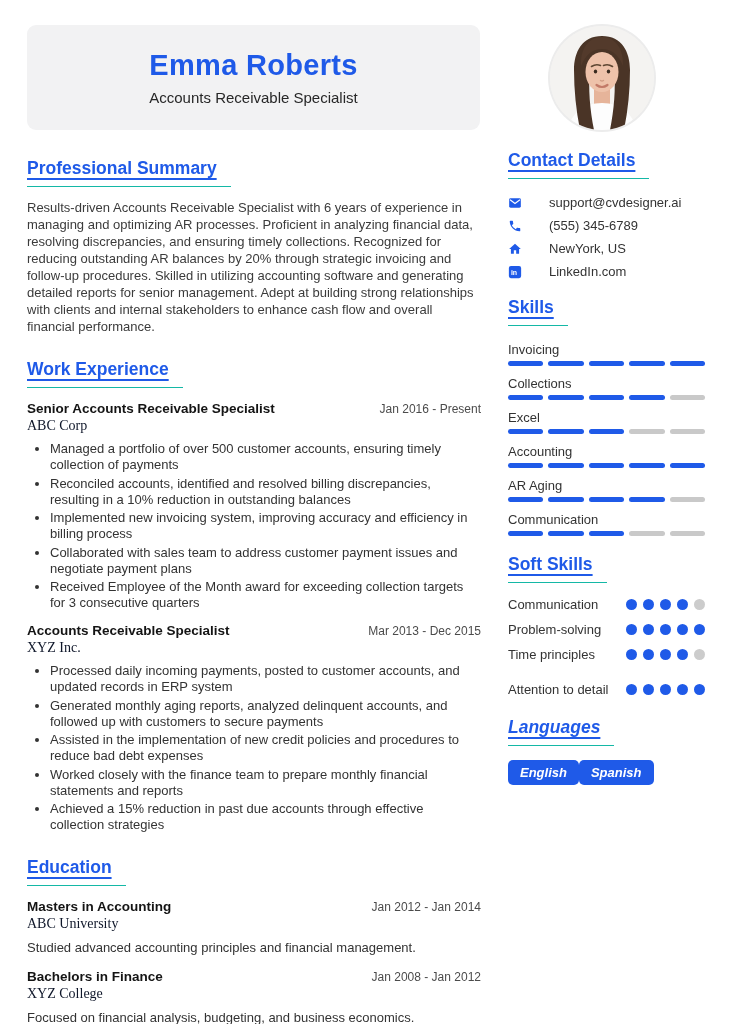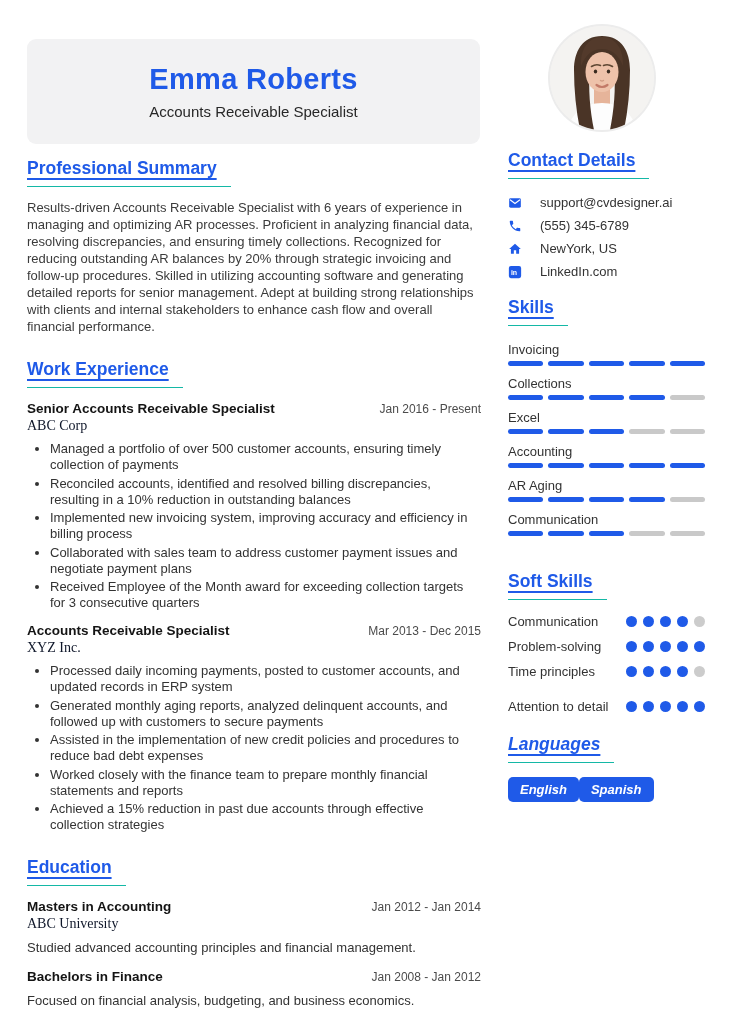--- a/index.html
+++ b/index.html
@@ -1,20 +1,20 @@
 <!DOCTYPE html>
 <html style="--accent: #1f5ae8; --empty: #c9c9c9; --empty-dot: #cccccc;"><head>
 <meta charset="utf-8">
 <style>
   html,body{margin:0;padding:0;background:#fff;}
   body{width:730px;height:1024px;overflow:hidden;font-family:"Liberation Sans",sans-serif;}
   .page{position:relative;width:730px;height:1024px;background:#fff;}
 
   
-  .header-box{position:absolute;left:27px;top:39px;width:453px;height:105px;background:#f2f2f3;
+  .header-box{position:absolute;left:27px;top:25px;width:453px;height:105px;background:#f2f2f3;
     border-radius:9px;display:flex;flex-direction:column;align-items:center;justify-content:center;gap:7px;}
   .name{font-size:29px;font-weight:bold;color:var(--accent);letter-spacing:.3px;}
   .headline{font-size:15px;color:#272727;}
   .photo{position:absolute;left:550px;top:26px;width:104px;height:104px;border-radius:50%;
     overflow:hidden;box-shadow:0 0 0 2px #ececec;background:#f4f3f1;}
   .photo svg{display:block;width:104px;height:104px;}
 
   
   .left-col{position:absolute;left:27px;top:158px;width:454px;}
   .sidebar{position:absolute;left:508px;top:150px;width:197px;}
@@ -29,33 +29,33 @@
   .entry{margin-bottom:2px;}
   .entry-head{display:flex;justify-content:space-between;align-items:baseline;}
   .entry-title{font-size:13.5px;font-weight:bold;color:#141414;line-height:17px;}
   .entry-date{font-size:12px;color:#4b4b4b;white-space:nowrap;}
   .entry-sub{font-size:14px;color:#0f172a;margin:1px 0 7px;font-family:Liberation Serif, serif;}
   ul.bullets{margin:0 0 11px;padding-left:23px;}
   ul.bullets li{font-size:13px;line-height:16px;color:#333;margin-bottom:2.5px;}
   .entry-desc{font-size:13px;color:#333;margin:8px 0 13px;}
 
   
-  .contact-row{display:flex;align-items:center;gap:18px;margin-bottom:8px;}
+  .contact-row{display:flex;align-items:center;gap:27px;margin-bottom:8px;}
   .cicon{width:14px;height:14px;flex:none;display:inline-block;}
   .cicon svg{display:block;width:14px;height:14px;}
   .ctext{font-size:13px;color:#333;}
 
   .skills-section{margin-top:18px;}
   .skill-row{margin-bottom:10px;}
   .skill-name{font-size:13px;color:#333;margin-bottom:4px;}
   .skill-bar{display:flex;gap:5px;}
   .seg{height:5px;flex:1;border-radius:2.5px;background:var(--empty);}
   .seg.fill{background:var(--accent);}
 
-  .soft-section{margin-top:35px;}
+  .soft-section{margin-top:18px;}
   .soft-row{display:flex;align-items:center;justify-content:space-between;margin-bottom:10px;}
   .soft-row:last-child{margin-top:20px;}
   .soft-name{font-size:13px;color:#333;}
   .dots{display:flex;gap:6px;}
   .dot{width:11px;height:11px;border-radius:50%;background:var(--empty-dot);}
   .dot.fill{background:var(--accent);}
 
   .lang-section{margin-top:20px;font-style:italic;}
   .langs{display:flex;gap:0;}
   .lang-pill{background:var(--accent);color:#fff;font-size:13px;font-weight:bold;
@@ -139,20 +139,21 @@
               <span class="entry-date">Jan 2012 - Jan 2014</span>
             </div>
             <div class="entry-sub">ABC University</div>
             <div class="entry-desc">Studied advanced accounting principles and financial management.</div>
           </div>
           <div class="entry">
             <div class="entry-head">
               <span class="entry-title">Bachelors in Finance</span>
               <span class="entry-date">Jan 2008 - Jan 2012</span>
             </div>
+            <div class="entry-sub">XYZ College</div>
             <div class="entry-desc">Focused on financial analysis, budgeting, and business economics.</div>
           </div>
         </div>
     </div>
 
   </div>
 
   <div class="sidebar">
 
     <div>

